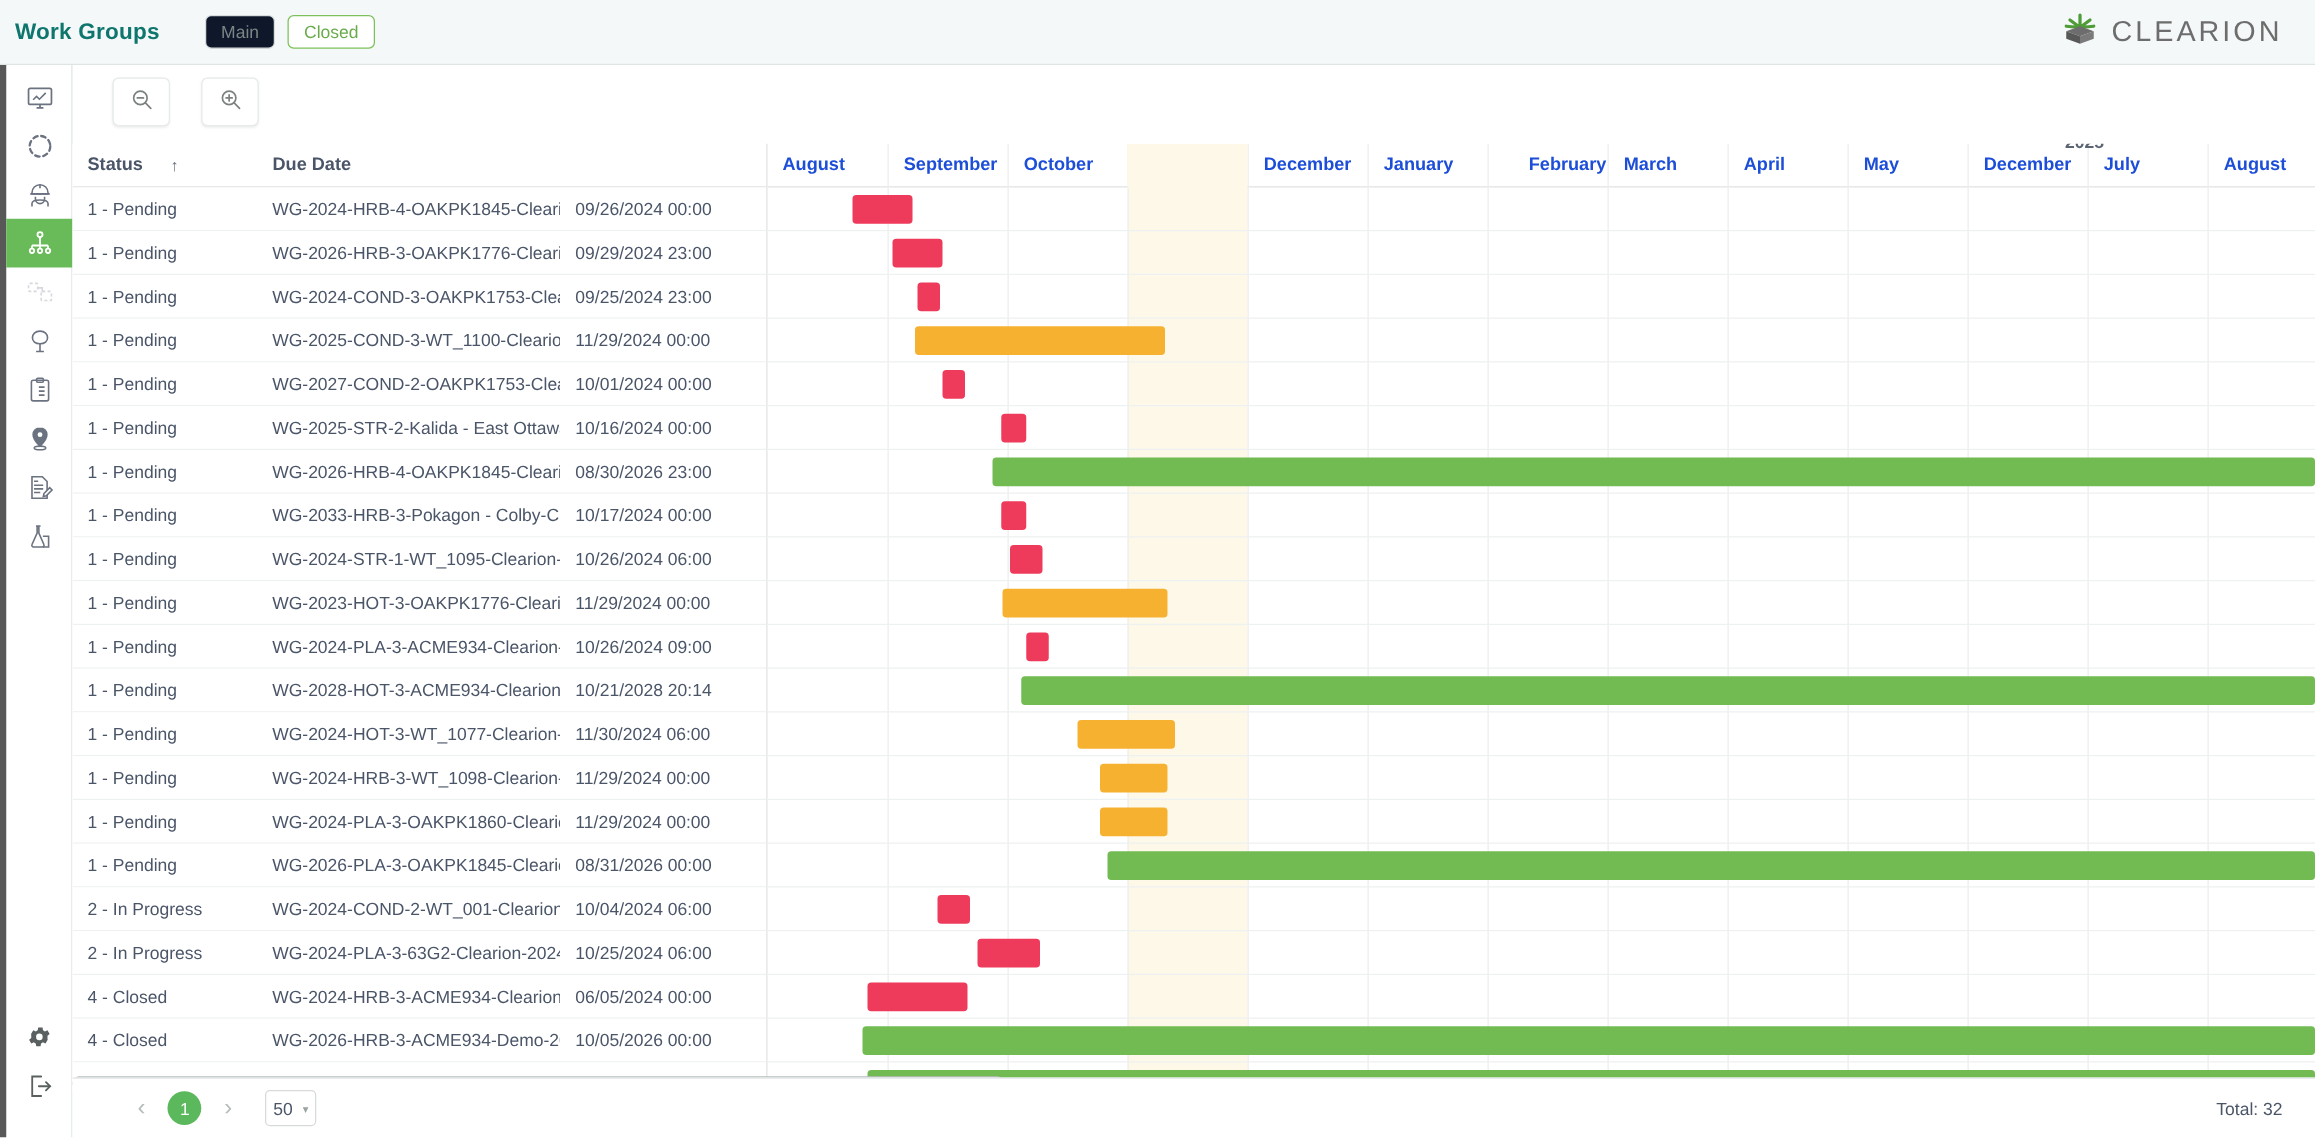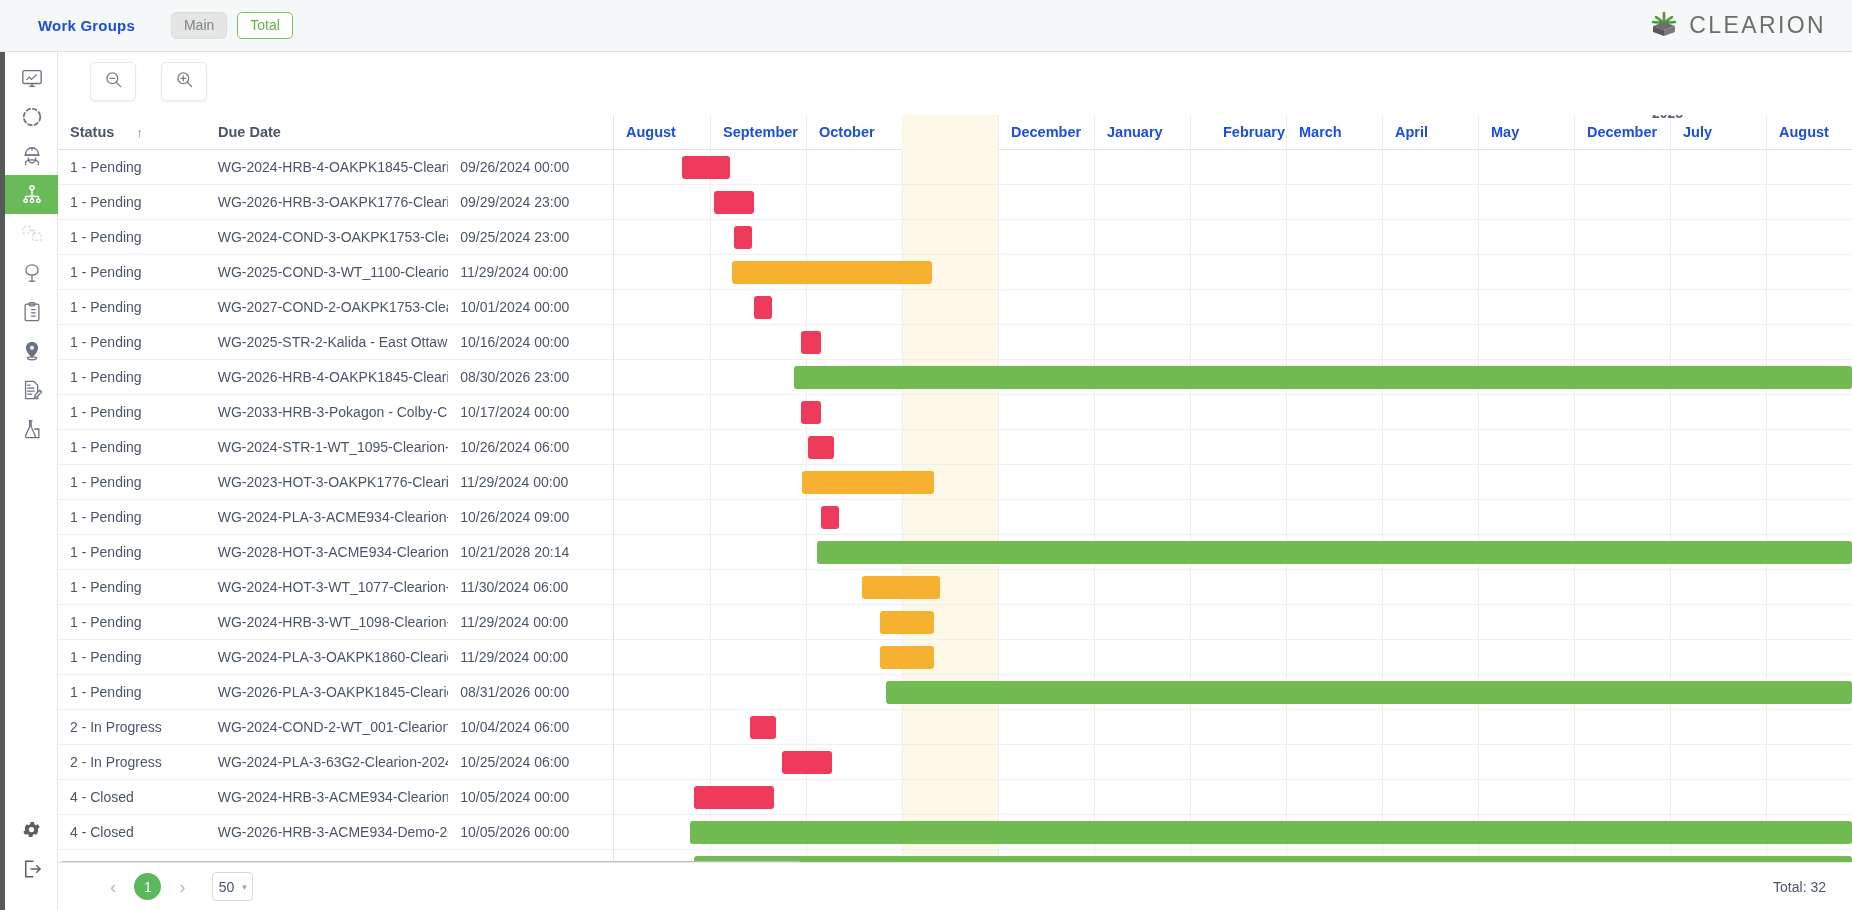--- a/index.html
+++ b/index.html
@@ -12,28 +12,28 @@
   #app { position: relative; width: 1852px; height: 910px; }
 
   
   .topbar {
     position: absolute; top: 0; left: 0; width: 1852px; height: 52px;
     background: #f4f8f8;
     border-bottom: 1px solid #dfe5e5;
     display: flex; align-items: center;
   }
   .app-title {
-    margin-left: 38px;
-    font-size: 15px; font-weight: bold; color: #1d4ed8; letter-spacing: .2px;
+    margin-left: 12px;
+    font-size: 18px; font-weight: bold; color: #0f766e; letter-spacing: .2px;
   }
   .viewtabs { display: flex; align-items: center; gap: 10px; margin-left: 36px; }
   .viewtab {
     font-size: 14px; color: #7b8585;
     padding: 4px 12px 5px; border: 1px solid #d8dede; border-radius: 5px;
-    background: #e5e5e5; cursor: pointer; line-height: 1.2;
+    background: #0f172a; cursor: pointer; line-height: 1.2;
   }
   .viewtab.active { color: #6aab4b; border-color: #7cc159; background: #ffffff; }
 
   .brand { margin-left: auto; margin-right: 26px; display: flex; align-items: center; gap: 11px; }
   .brand-text { font-size: 23px; color: #6d6d6d; letter-spacing: 2.4px; }
 
   
   .rail {
     position: absolute; top: 52px; left: 0; width: 58px; height: 858px;
     background: #ffffff; border-right: 1px solid #e2e6e6;
@@ -149,21 +149,21 @@
 </style>
 </head>
 <body>
 
 <div id="app">
 
   <div class="topbar">
     <div class="app-title">Work Groups</div>
     <div class="viewtabs">
       <div class="viewtab">Main</div>
-      <div class="viewtab active">Total</div>
+      <div class="viewtab active">Closed</div>
     </div>
     <div class="brand">
       <span>
         <svg width="28" height="28" viewBox="0 0 28 28">
           <path d="M14 3 L14 13 M14 13 L6 7 M14 13 L22 7 M14 13 L3 12 M14 13 L25 12" stroke="#4f9b38" stroke-width="2.6" fill="none" stroke-linecap="round"></path>
           <path d="M14 12 L25 16 L14 20 L3 16 Z" fill="#6d6d6d"></path>
           <path d="M3 16 L14 20 L14 26 L3 22 Z" fill="#585858"></path>
           <path d="M25 16 L14 20 L14 26 L25 22 Z" fill="#7a7a7a"></path>
         </svg>
       </span>
@@ -419,21 +419,21 @@
             <div class="td c-due">10/04/2024 06:00</div>
           </div>
           <div class="row">
             <div class="td c-status">2 - In Progress</div>
             <div class="td c-wgid">WG-2024-PLA-3-63G2-Clearion-202410</div>
             <div class="td c-due">10/25/2024 06:00</div>
           </div>
           <div class="row">
             <div class="td c-status">4 - Closed</div>
             <div class="td c-wgid">WG-2024-HRB-3-ACME934-Clearion-20</div>
-            <div class="td c-due">10/05/2024 00:00</div>
+            <div class="td c-due">06/05/2024 00:00</div>
           </div>
           <div class="row">
             <div class="td c-status">4 - Closed</div>
             <div class="td c-wgid">WG-2026-HRB-3-ACME934-Demo-2024</div>
             <div class="td c-due">10/05/2026 00:00</div>
           </div>
           <div class="row">
             <div class="td c-status">4 - Closed</div>
             <div class="td c-wgid">WG-2025-HOT-3-Carbondale - Kincaid N</div>
             <div class="td c-due">09/01/2025 00:00</div>

